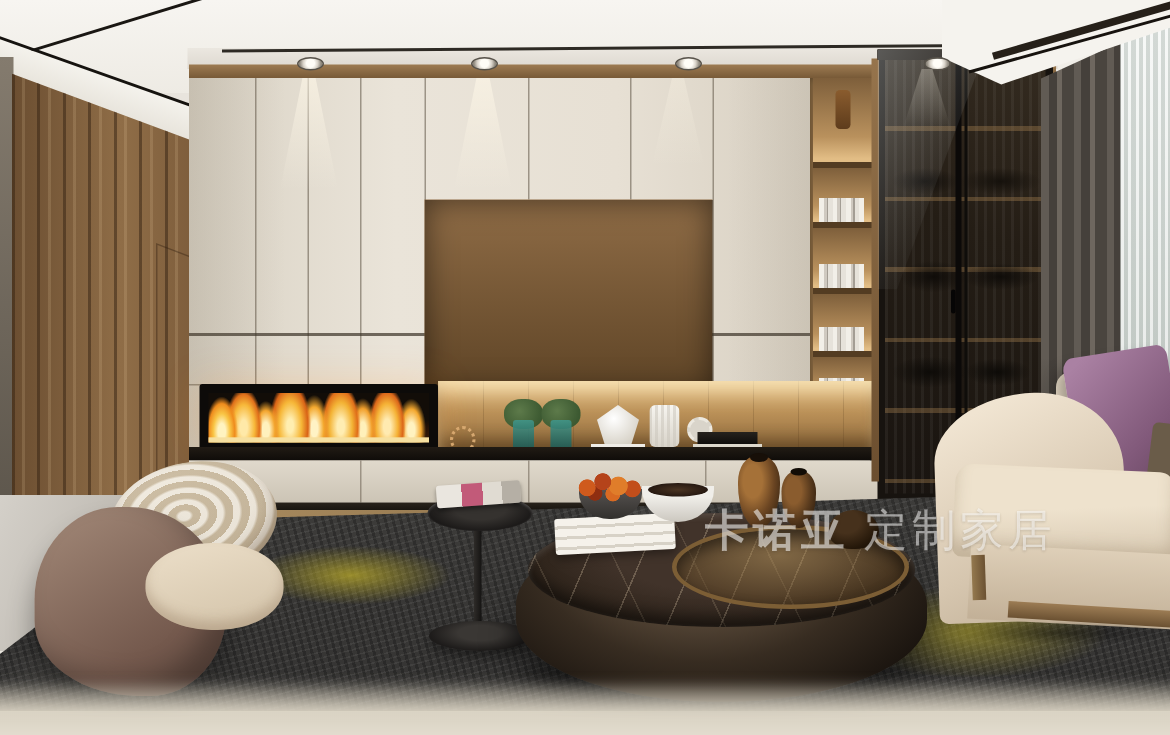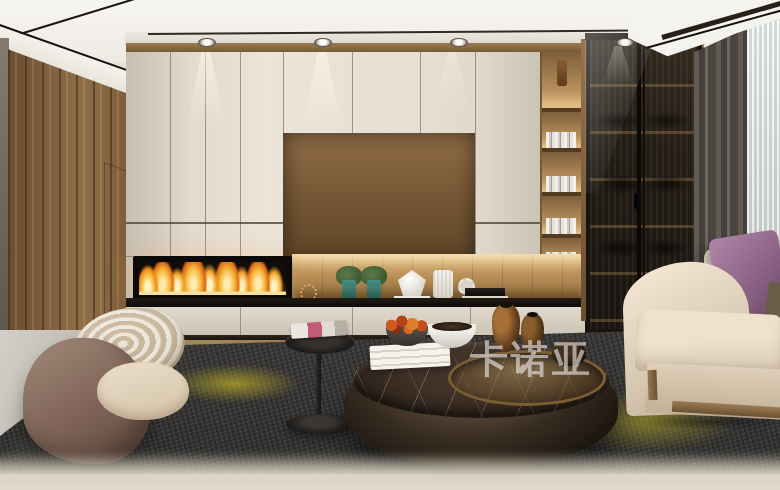--- a/index.html
+++ b/index.html
@@ -202,21 +202,21 @@
   .cn1{left:184px;top:52px;width:44px;height:88px}
   .cn2{left:300px;top:52px;width:44px;height:88px}
   .cn3{left:432px;top:52px;width:40px;height:70px;opacity:.5}
   .cn4{left:600px;top:46px;width:36px;height:46px;opacity:.45}
 
   
   .fg-blur{left:-12px;top:456px;width:804px;height:46px;filter:blur(4px);
     background:linear-gradient(180deg,rgba(214,206,190,.25),#d8d1c1 40%,#eae4d8)}
   .watermark{left:470px;top:334px;display:flex;gap:10px;align-items:baseline;
     color:rgba(255,255,255,.55);text-shadow:0 1px 2px rgba(80,70,60,.25);white-space:nowrap}
-  .wm-brand{position:static!important;font-size:38px;font-weight:700;letter-spacing:3px}
+  .wm-brand{position:static!important;font-size:29px;font-weight:700;letter-spacing:3px}
   .wm-tag{position:static!important;font-size:29px;font-weight:500;letter-spacing:3px;opacity:.95}
 </style>
 </head>
 <body>
 
 <div id="scene">
 
   <div class="ceiling-main"></div>
   <div class="ceiling-fascia"></div>
   <div class="tray-line"></div>
@@ -362,15 +362,16 @@
   <div class="downlight dl4"></div>
   <div class="cone cn1"></div>
   <div class="cone cn2"></div>
   <div class="cone cn3"></div>
   <div class="cone cn4"></div>
 
   <div class="fg-blur"></div>
 
   <div class="watermark">
     <div class="wm-brand">卡诺亚</div>
+    <div class="wm-tag">定制家居</div>
   </div>
 
 </div>
 
 </body></html>

